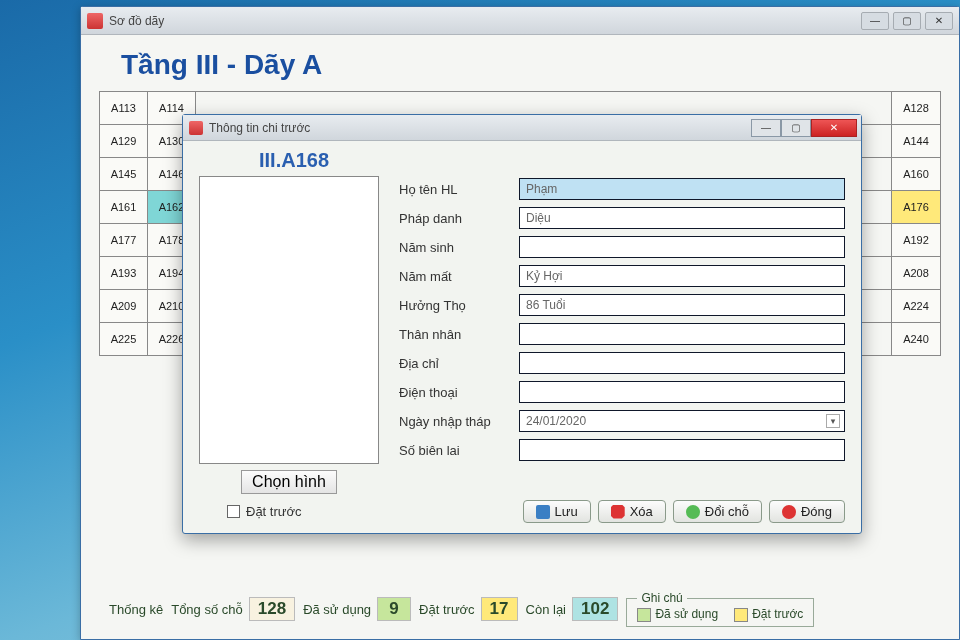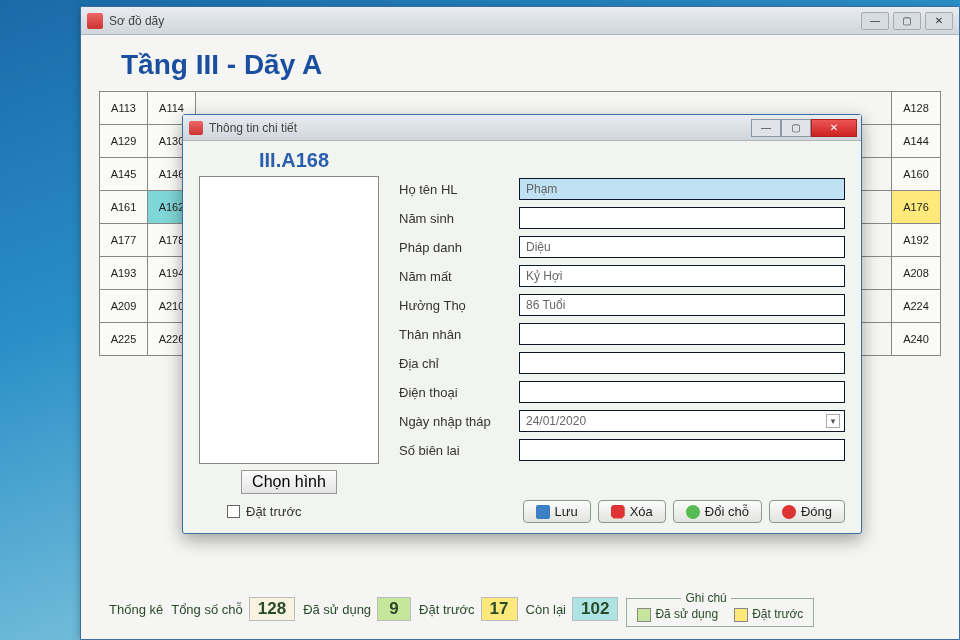--- a/index.html
+++ b/index.html
@@ -75,21 +75,21 @@
   .stats .group { display:flex; align-items:center; gap:6px; }
   .stats .val {
     display:inline-block; min-width:34px; padding:1px 8px;
     text-align:center; font-size:17px; font-weight:bold;
     background:#f8f2e0; border:1px solid #bbb;
   }
   .stats .val.green{background:#c6e69c;}
   .stats .val.yellow{background:#ffe97a;}
   .stats .val.blue{background:#aee3e3;}
   .stats fieldset{border:1px solid #9a9;padding:2px 10px 4px;}
-  .stats legend{font-size:12px;padding:0 4px;margin-left:44px;}
+  .stats legend{font-size:12px;padding:0 4px;}
   .stats .legendrow{display:flex;gap:16px;font-size:12px;}
   .swatch{width:14px;height:14px;display:inline-block;border:1px solid #888;vertical-align:middle;margin-right:4px;}
   .swatch.used{background:#c6e69c;}
   .swatch.reserved{background:#ffe97a;}
 
   
   .modal {
     position:absolute;
     top: 114px; left: 182px;
     width: 680px; height: 420px;
@@ -252,21 +252,21 @@
         <span><span class="swatch used"></span><span>Đã sử dụng</span></span>
         <span><span class="swatch reserved"></span><span>Đặt trước</span></span>
       </div>
     </fieldset>
   </div>
 </div>
 
 <div class="modal">
   <div class="modal-titlebar">
     <span class="app-icon"></span>
-    <span>Thông tin chi tiết</span>
+    <span>Thông tin chi trước</span>
     <div class="winbtns">
       <div class="wbtn">—</div>
       <div class="wbtn">▢</div>
       <div class="wbtn close">✕</div>
     </div>
   </div>
   <div class="modal-body">
     <div class="slot-code">III.A168</div>
     <div class="form-area">
       <div class="photo-col">
@@ -274,29 +274,29 @@
         <button class="btn-small">Chọn hình</button>
       </div>
       <div class="fields">
         <div class="frow">
             <span class="flabel">Họ tên HL</span>
             <div class="finput hl">
               <span>Phạm</span>
             </div>
           </div>
         <div class="frow">
+            <span class="flabel">Pháp danh</span>
+            <div class="finput">
+              <span>Diệu</span>
+            </div>
+          </div>
+        <div class="frow">
             <span class="flabel">Năm sinh</span>
             <div class="finput">
               <span></span>
-            </div>
-          </div>
-        <div class="frow">
-            <span class="flabel">Pháp danh</span>
-            <div class="finput">
-              <span>Diệu</span>
             </div>
           </div>
         <div class="frow">
             <span class="flabel">Năm mất</span>
             <div class="finput">
               <span>Kỷ Hợi</span>
             </div>
           </div>
         <div class="frow">
             <span class="flabel">Hưởng Thọ</span>

